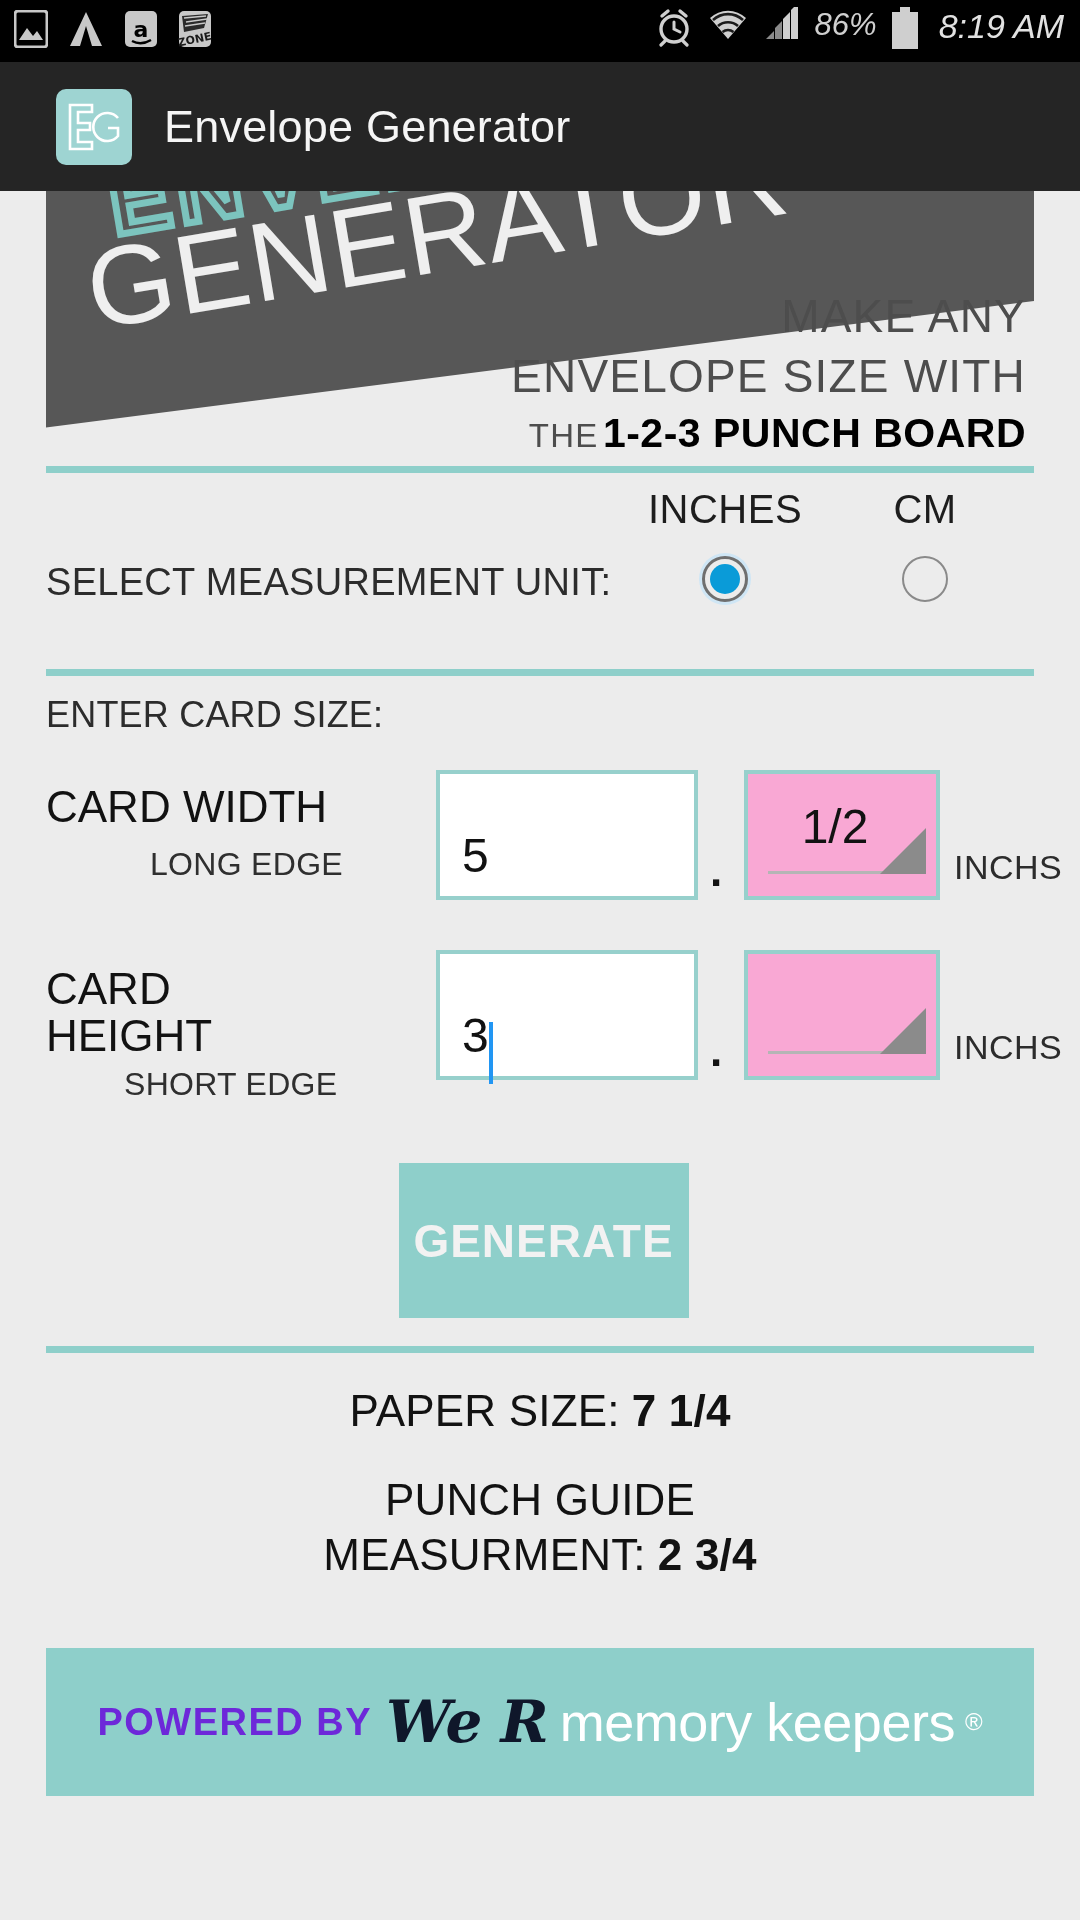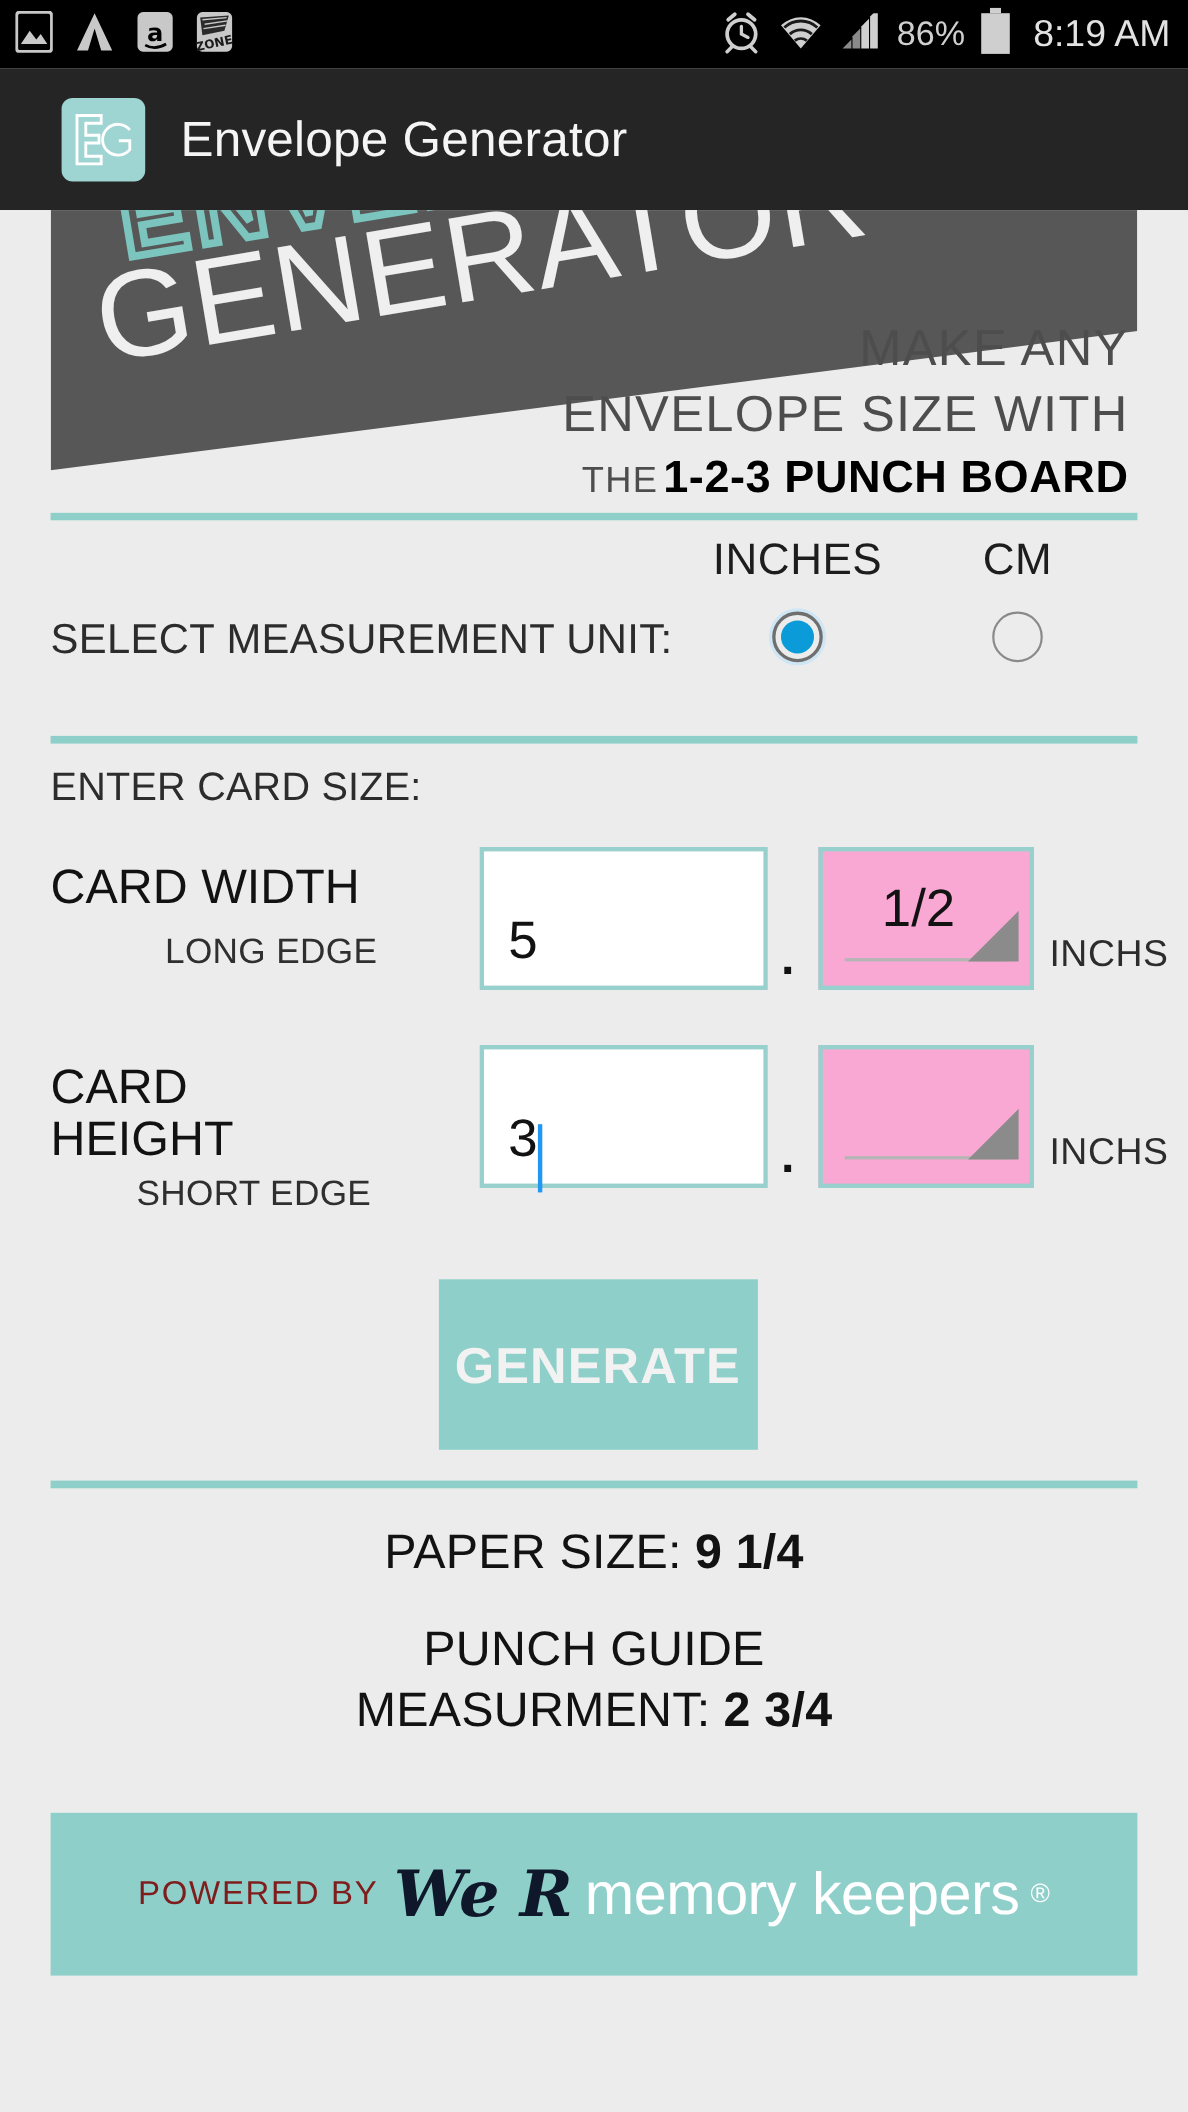--- a/index.html
+++ b/index.html
@@ -10,21 +10,21 @@
     overflow:hidden;
     position:relative;
   }
 
   
   .statusbar{
     height:62px; background:#000; display:flex; align-items:center;
     padding:0 16px 0 14px; gap:0;
   }
   .sb-left{ display:flex; align-items:center; gap:20px; flex:1; }
-  .sb-right{ display:flex; align-items:center; gap:13px; }
+  .sb-right{ display:flex; align-items:flex-start; gap:13px;font-style:italic; }
   .sb-ico{ display:block; }
   .sb-pct{
     color:#cfcfcf; font-size:31px; letter-spacing:0px;
     font-family:"Liberation Sans", sans-serif;
   }
   .sb-time{
     color:#e2e2e2; font-size:34px; margin-left:6px;
     font-family:"Liberation Sans", sans-serif;
   }
 
@@ -189,21 +189,21 @@
   }
   .res-row .rv{ font-weight:700; margin-left:12px; }
   .res-row2{ margin-top:34px; }
 
   
   .footer{
     margin:22px 46px 0 46px; height:148px; background:#8ecfca;
     display:flex; align-items:center; justify-content:center; gap:0;
   }
   .pwr{
-    font-size:30px; color:#7f1d1d; letter-spacing:1.5px; margin-right:14px;
+    font-size:38px; color:#6d28d9; letter-spacing:1.5px; margin-right:14px;font-weight:bold;
   }
   .wer{
     font-size:58px; color:#0f172a; font-style:italic; font-weight:700;
     font-family:"DejaVu Serif", serif; letter-spacing:-1px; margin-right:12px;
   }
   .mk{
     font-size:54px; color:#ffffff; letter-spacing:-0.5px;
     font-family:"Liberation Sans", sans-serif;
   }
   .reg{ font-size:24px; color:#ffffff; margin-left:10px; }
@@ -370,21 +370,21 @@
 
     <div class="gen-wrap">
       <button class="gen-btn">GENERATE</button>
     </div>
   </div>
 
   <div class="rule" style="margin-top:28px;"></div>
 
   <div class="results">
     <div class="res-row">
-      <span>PAPER SIZE:</span><span class="rv">9 1/4</span>
+      <span>PAPER SIZE:</span><span class="rv">7 1/4</span>
     </div>
     <div class="res-row res-row2">
       <div>PUNCH GUIDE</div>
       <div>
         <span>MEASURMENT:</span><span class="rv">2 3/4</span>
       </div>
     </div>
   </div>
 
   <div class="footer">

